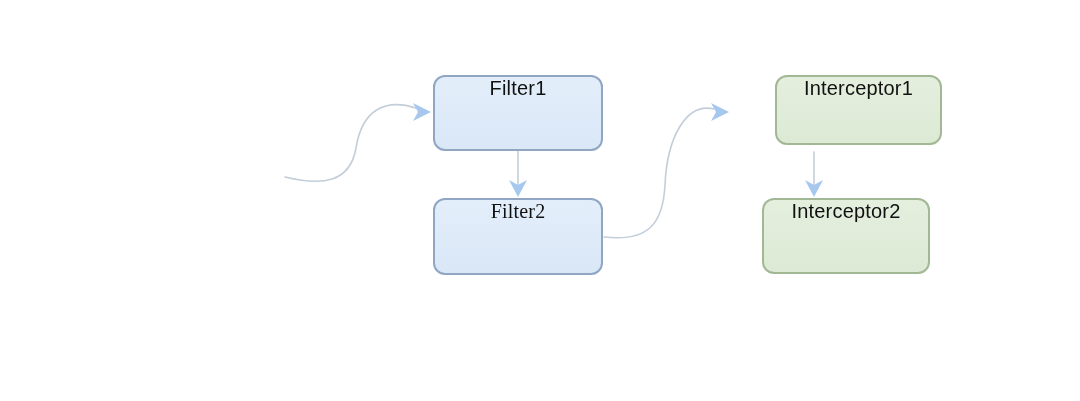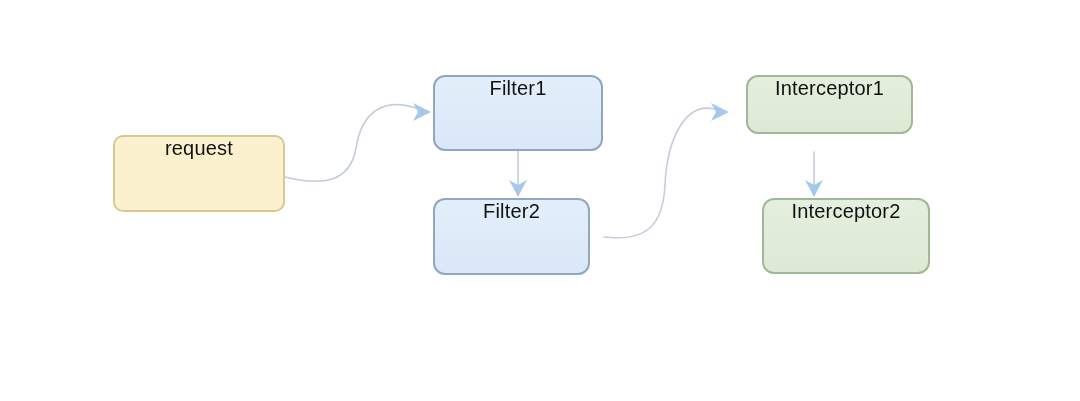--- a/index.html
+++ b/index.html
@@ -41,26 +41,26 @@
     left: 113px; top: 135px; width: 172px; height: 77px;
     background: #fcf1ce;
     border: 2px solid #d9c794;
     border-radius: 10px;
   }
   .node-filter {
     background: linear-gradient(180deg, #e3eefa 0%, #d9e7f7 100%);
     border: 2px solid #90a6c2;
   }
   .node-filter1 { left: 433px; top: 75px;  width: 170px; height: 76px; }
-  .node-filter2 { left: 433px; top: 198px; width: 157px; height: 77px; }
+  .node-filter2 { left: 433px; top: 198px; width: 170px; height: 77px; font-family: Liberation Serif, serif; }
   .node-interceptor {
     background: linear-gradient(180deg, #e4efdd 0%, #dcead5 100%);
     border: 2px solid #a2b894;
   }
-  .node-interceptor1 { left: 746px; top: 75px;  width: 167px; height: 59px; }
+  .node-interceptor1 { left: 775px; top: 75px;  width: 167px; height: 70px; }
   .node-interceptor2 { left: 762px; top: 198px; width: 168px; height: 76px; }
 </style>
 </head>
 <body>
 
 <div class="canvas">
 
   <svg class="edges" viewBox="0 0 1080 401" xmlns="http://www.w3.org/2000/svg">
 
     <g>
@@ -77,23 +77,20 @@
       <path class="edge-line" d="M 604 237 C 648 242 663 224 665 185 C 667 138 686 102 714 109"></path>
       <polygon class="arrow-head" points="729,112 711,103 716,112 711,121"></polygon>
     </g>
 
     <g>
       <path class="edge-line" d="M 814 152 L 814 186"></path>
       <polygon class="arrow-head" points="814,197 805,180 814,185 823,180"></polygon>
     </g>
   </svg>
 
-  <div class="node node-request">
-    <span>request</span>
-  </div>
 
   <div class="node node-filter node-filter1">
     <span>Filter1</span>
   </div>
 
   <div class="node node-filter node-filter2">
     <span>Filter2</span>
   </div>
 
   <div class="node node-interceptor node-interceptor1">

